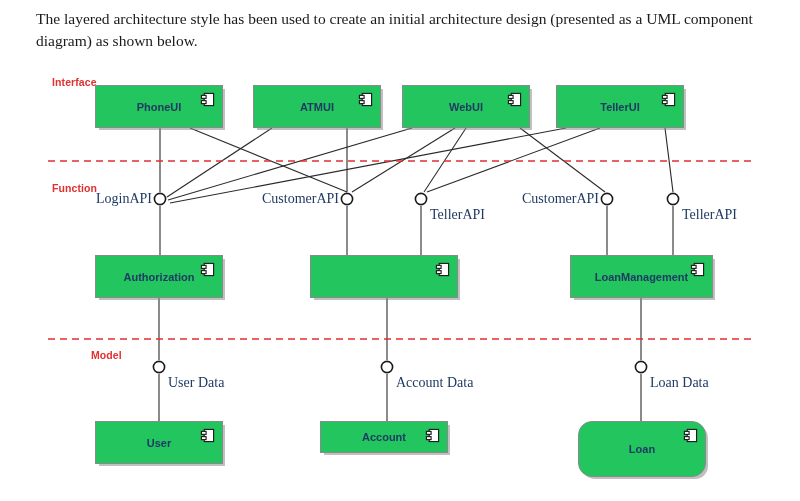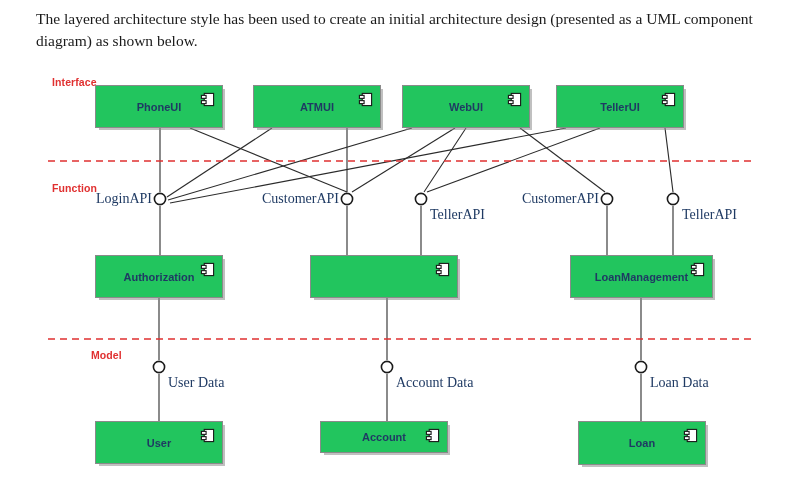--- a/index.html
+++ b/index.html
@@ -200,21 +200,21 @@
       </svg>
     </div>
     <div class="component" style="left: 320px; top: 421px; width: 128px; height: 32px;">
       <div class="cname">Account</div>
       <svg class="comp-icon" viewBox="0 0 16 16">
         <rect x="4.5" y="1.5" width="10" height="13" fill="#ffffff" stroke="#1a1a1a" stroke-width="1.2"></rect>
         <rect x="1.5" y="3.6" width="5" height="3.2" fill="#ffffff" stroke="#1a1a1a" stroke-width="1.2"></rect>
         <rect x="1.5" y="9.2" width="5" height="3.2" fill="#ffffff" stroke="#1a1a1a" stroke-width="1.2"></rect>
       </svg>
     </div>
-    <div class="component" style="left: 578px; top: 421px; width: 128px; height: 44px;">
+    <div class="component" style="left: 578px; top: 421px; width: 128px; height: 56px; border-radius: 14px;">
       <div class="cname">Loan</div>
       <svg class="comp-icon" viewBox="0 0 16 16">
         <rect x="4.5" y="1.5" width="10" height="13" fill="#ffffff" stroke="#1a1a1a" stroke-width="1.2"></rect>
         <rect x="1.5" y="3.6" width="5" height="3.2" fill="#ffffff" stroke="#1a1a1a" stroke-width="1.2"></rect>
         <rect x="1.5" y="9.2" width="5" height="3.2" fill="#ffffff" stroke="#1a1a1a" stroke-width="1.2"></rect>
       </svg>
     </div>
     <div class="iface-label to-left" style="left: 152px; top: 199px;">LoginAPI</div>
     <div class="iface-label to-left" style="left: 339px; top: 199px;">CustomerAPI</div>
     <div class="iface-label to-right" style="left: 430px; top: 199px;">TellerAPI</div>

